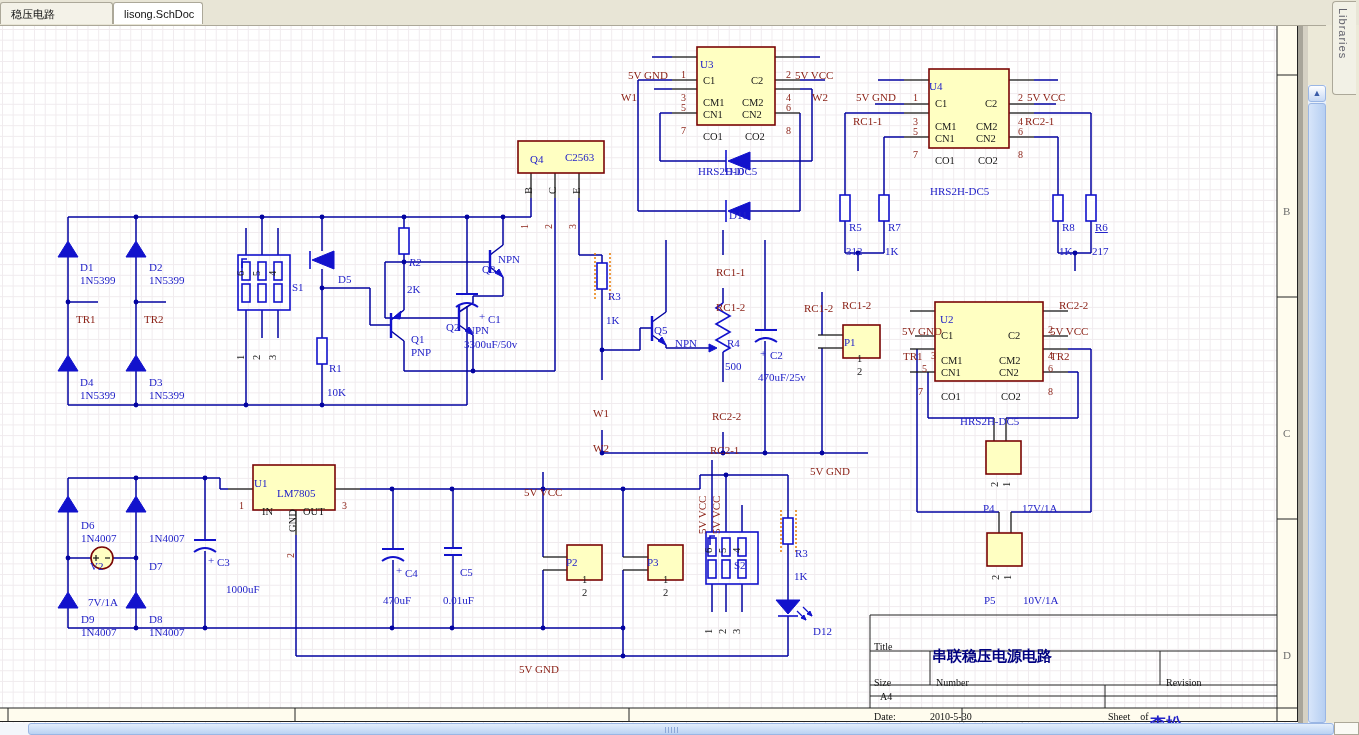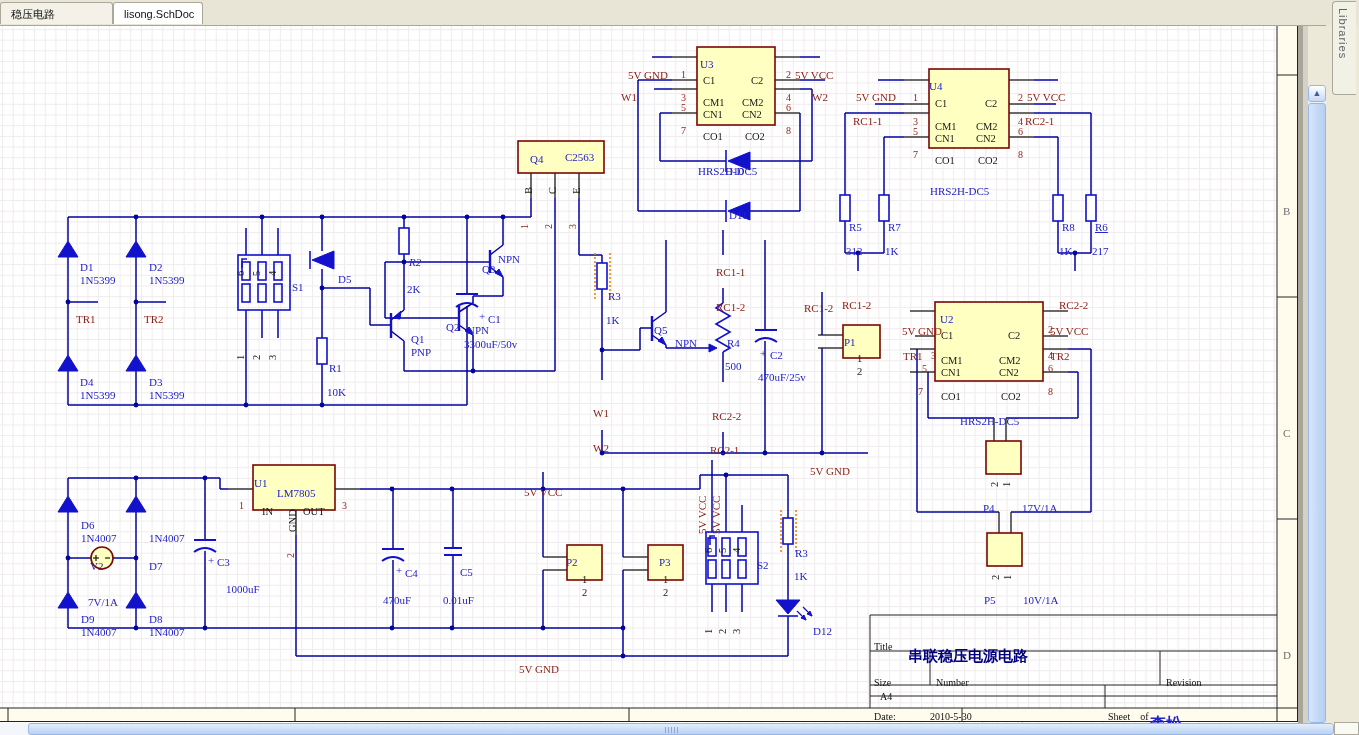--- a/index.html
+++ b/index.html
@@ -628,44 +628,44 @@
         <span class="lbl pin rot" style="left: 286px; top: 532px;">2</span>
         <span class="lbl net" style="left: 524px; top: 461px;">5V VCC</span>
         <span class="lbl des" style="left: 396px; top: 539px;">+</span>
         <span class="lbl des" style="left: 405px; top: 542px;">C4</span>
         <span class="lbl des" style="left: 383px; top: 569px;">470uF</span>
         <span class="lbl des" style="left: 460px; top: 541px;">C5</span>
         <span class="lbl des" style="left: 443px; top: 569px;">0.01uF</span>
         <span class="lbl des" style="left: 566px; top: 531px;">P2</span>
         <span class="lbl pn" style="left: 582px; top: 549px;">1</span>
         <span class="lbl pn" style="left: 582px; top: 562px;">2</span>
-        <span class="lbl des" style="left: 647px; top: 531px; padding-left: 12px;">P3</span>
+        <span class="lbl des" style="left: 647px; top: 531px;">P3</span>
         <span class="lbl pn" style="left: 663px; top: 549px;">1</span>
         <span class="lbl pn" style="left: 663px; top: 562px;">2</span>
         <span class="lbl net rot" style="left: 697px; top: 508px;">5V VCC</span>
         <span class="lbl net rot" style="left: 711px; top: 508px;">5V VCC</span>
-        <span class="lbl des" style="left: 757px; top: 534px;">S2</span>
+        <span class="lbl des" style="left: 734px; top: 534px;">S2</span>
         <span class="lbl pn rot" style="left: 704px; top: 527px;">6</span>
         <span class="lbl pn rot" style="left: 718px; top: 527px;">5</span>
         <span class="lbl pn rot" style="left: 732px; top: 527px;">4</span>
         <span class="lbl pn rot" style="left: 704px; top: 608px;">1</span>
         <span class="lbl pn rot" style="left: 718px; top: 608px;">2</span>
         <span class="lbl pn rot" style="left: 732px; top: 608px;">3</span>
         <span class="lbl des" style="left: 795px; top: 522px;">R3</span>
         <span class="lbl des" style="left: 794px; top: 545px;">1K</span>
         <span class="lbl des" style="left: 813px; top: 600px;">D12</span>
         <span class="lbl net" style="left: 519px; top: 638px;">5V GND</span>
       </div>
 
     <span class="lbl zone" style="left:1283px;top:180px">B</span>
     <span class="lbl zone" style="left:1283px;top:402px">C</span>
     <span class="lbl zone" style="left:1283px;top:624px">D</span>
 
     <span class="lbl blk" style="left:874px;top:616px">Title</span>
-    <span class="lbl ttl" style="left:908px;top:623px">串联稳压电源电路</span>
+    <span class="lbl ttl" style="left:932px;top:623px">串联稳压电源电路</span>
     <span class="lbl blk" style="left:874px;top:652px">Size</span>
     <span class="lbl blk" style="left:880px;top:666px">A4</span>
     <span class="lbl blk" style="left:936px;top:652px">Number</span>
     <span class="lbl blk" style="left:1166px;top:652px">Revision</span>
     <span class="lbl blk" style="left:874px;top:686px">Date:</span>
     <span class="lbl blk" style="left:930px;top:686px">2010-5-30</span>
     <span class="lbl blk" style="left:1108px;top:686px">Sheet    of</span>
     <span class="lbl blk" style="left:874px;top:697px">File:</span>
     <span class="lbl blk" style="left:926px;top:697px">I:\工程训练\串联稳压电路wanzhengtu   lisong.SchDoc</span>
     <span class="lbl blk" style="left:1105px;top:697px">Drawn By:</span>

